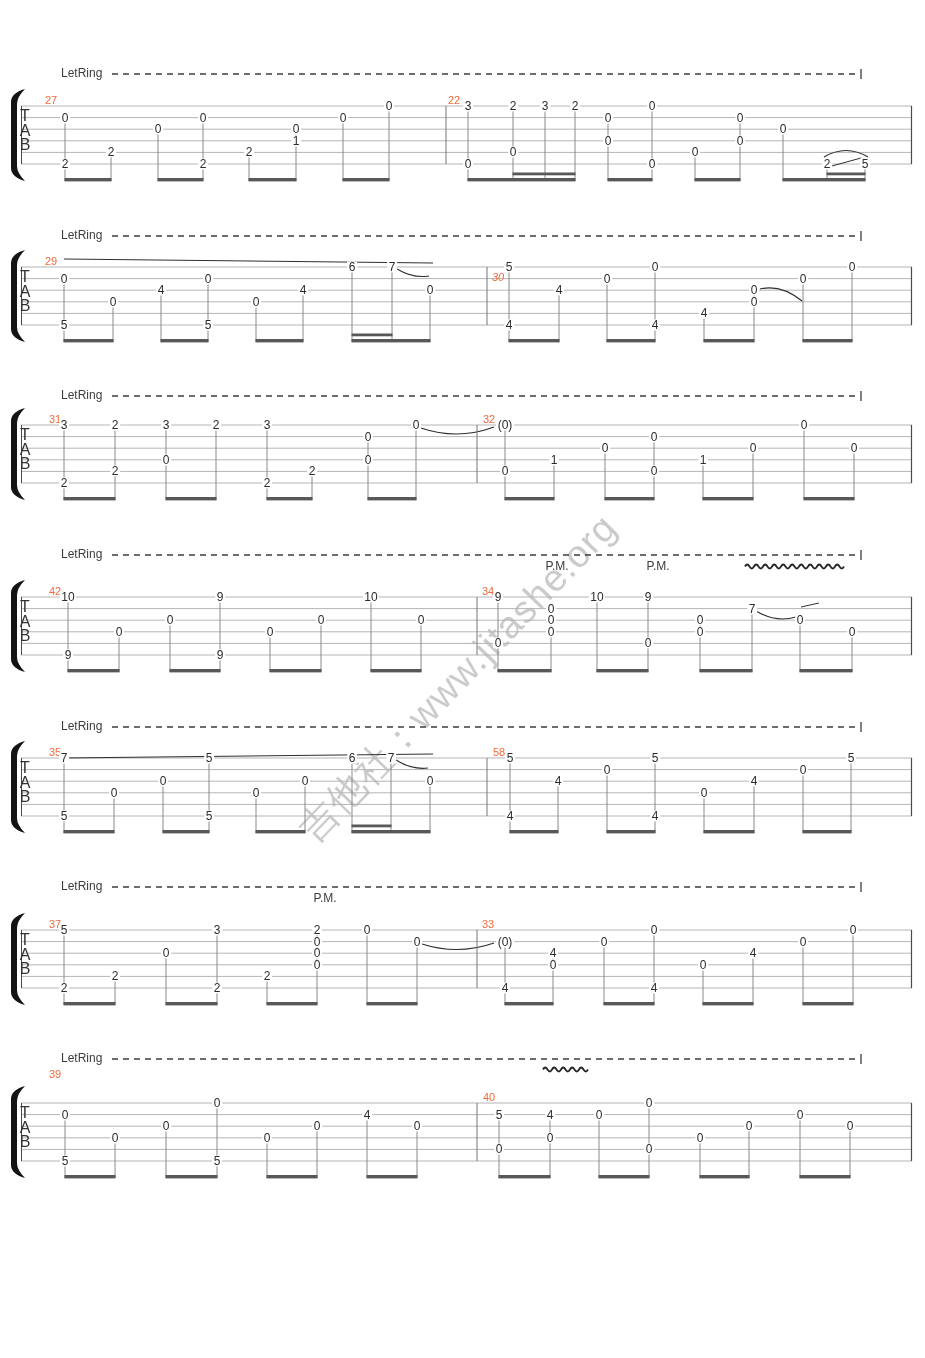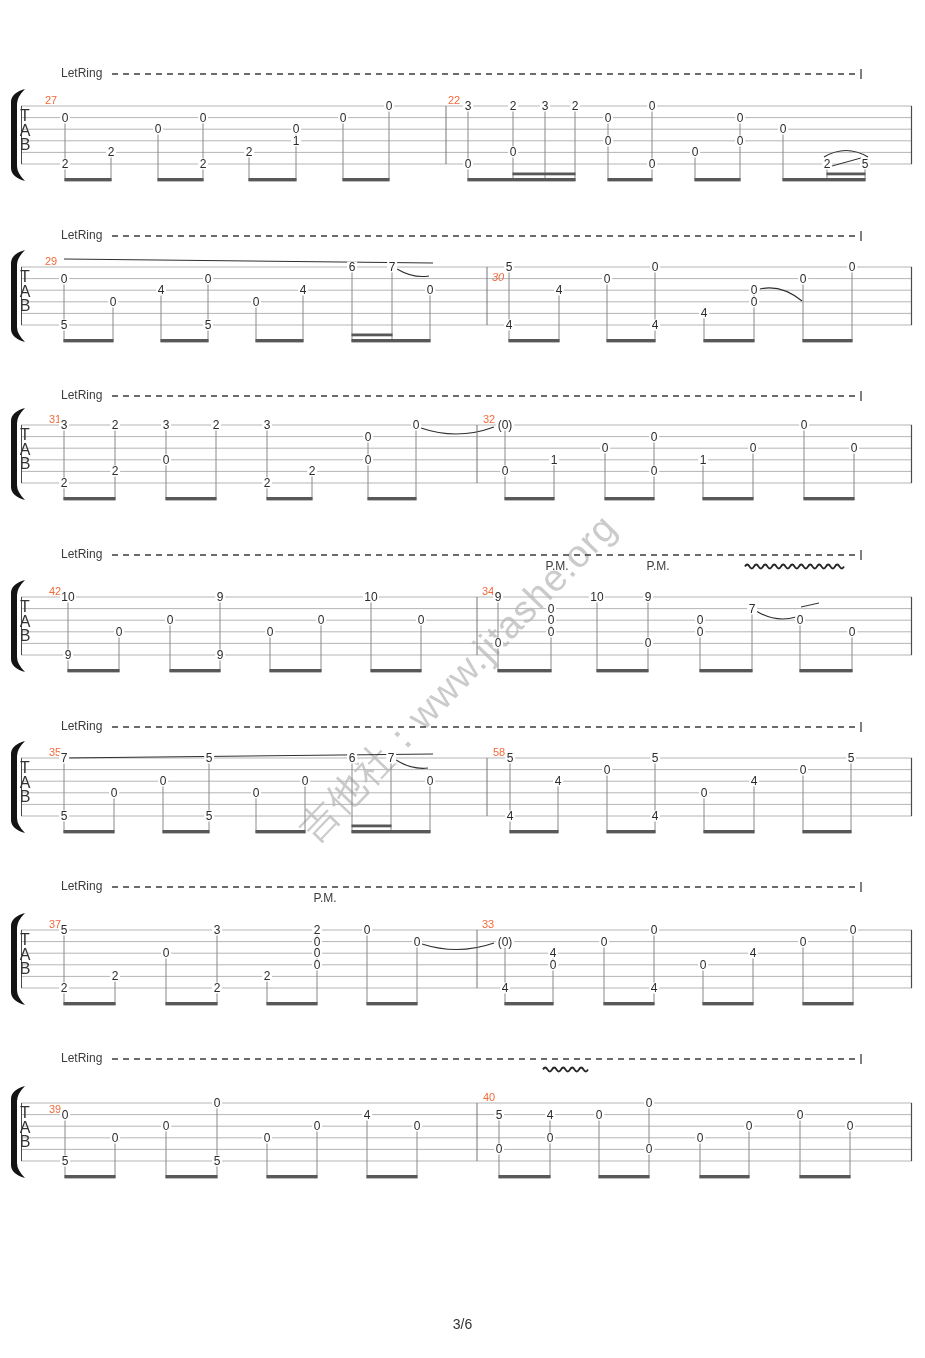--- a/index.html
+++ b/index.html
@@ -485,21 +485,21 @@
       <div class="note" style="left: 654px; top: 930px;">0</div>
       <div class="note" style="left: 654px; top: 988px;">4</div>
       <div class="note" style="left: 703px; top: 964.8px;">0</div>
       <div class="note" style="left: 753px; top: 953.2px;">4</div>
       <div class="note" style="left: 803px; top: 941.6px;">0</div>
       <div class="note" style="left: 853px; top: 930px;">0</div>
       <div class="tabletter" style="left: 18px; top: 1105px;">T</div>
       <div class="tabletter" style="left: 18px; top: 1119.5px;">A</div>
       <div class="tabletter" style="left: 18px; top: 1134px;">B</div>
       <div class="letring" style="left: 61px; top: 1052px;">LetRing</div>
-      <div class="mnum" style="left: 49px; top: 1104px;">39</div>
+      <div class="mnum" style="left: 49px; top: 1069px;">39</div>
       <div class="note" style="left: 65px; top: 1114.6px;">0</div>
       <div class="note" style="left: 65px; top: 1161px;">5</div>
       <div class="note" style="left: 115px; top: 1137.8px;">0</div>
       <div class="note" style="left: 166px; top: 1126.2px;">0</div>
       <div class="note" style="left: 217px; top: 1103px;">0</div>
       <div class="note" style="left: 217px; top: 1161px;">5</div>
       <div class="note" style="left: 267px; top: 1137.8px;">0</div>
       <div class="note" style="left: 317px; top: 1126.2px;">0</div>
       <div class="note" style="left: 367px; top: 1114.6px;">4</div>
       <div class="note" style="left: 417px; top: 1126.2px;">0</div>
@@ -509,14 +509,13 @@
       <div class="note" style="left: 550px; top: 1114.6px;">4</div>
       <div class="note" style="left: 550px; top: 1137.8px;">0</div>
       <div class="note" style="left: 599px; top: 1114.6px;">0</div>
       <div class="note" style="left: 649px; top: 1103px;">0</div>
       <div class="note" style="left: 649px; top: 1149.4px;">0</div>
       <div class="note" style="left: 700px; top: 1137.8px;">0</div>
       <div class="note" style="left: 749px; top: 1126.2px;">0</div>
       <div class="note" style="left: 800px; top: 1114.6px;">0</div>
       <div class="note" style="left: 850px; top: 1126.2px;">0</div>
     </div>
-  <div id="page-number">3/6</div>
 </div>
 
 </body></html>

